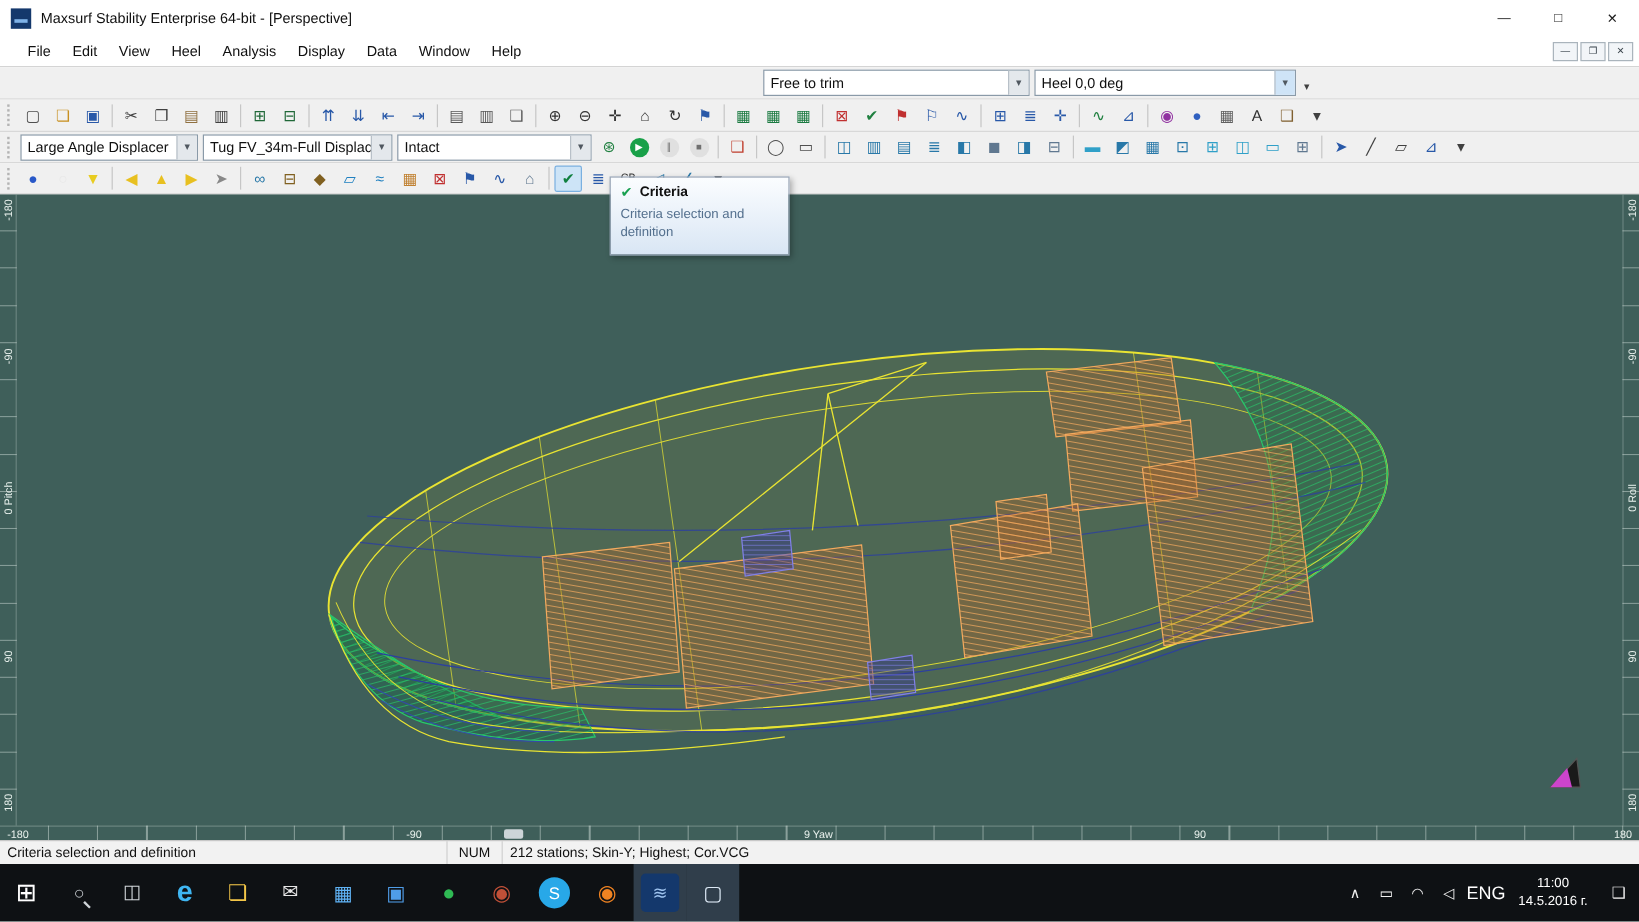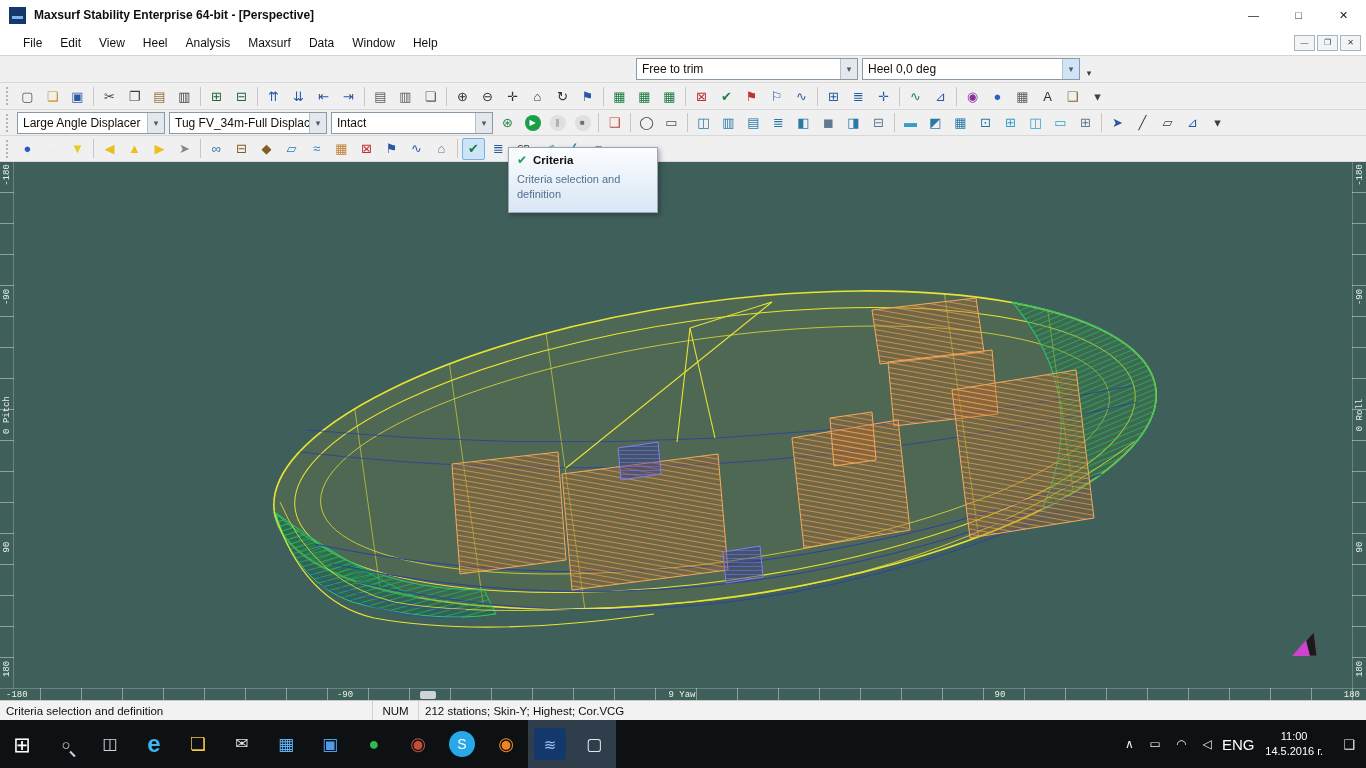--- a/index.html
+++ b/index.html
@@ -4,21 +4,21 @@
 <style>
   *{margin:0;padding:0;box-sizing:border-box;}
   html,body{width:1366px;height:768px;overflow:hidden;}
   body{font-family:"Liberation Sans","DejaVu Sans",sans-serif;background:#fff;}
   .app{position:relative;width:1366px;height:768px;display:flex;flex-direction:column;}
 
   
   .titlebar{height:30px;display:flex;align-items:center;background:#ffffff;padding-left:9px;flex:none;}
   .app-ico{width:17px;height:17px;background:#14386c;position:relative;margin-right:8px;flex:none;}
   .app-ico::after{content:"";position:absolute;left:3px;top:9px;width:11px;height:3px;background:#7fb2e8;}
-  .tb-title{font-size:12px;color:#101010;flex:1;font-weight:bold;}
+  .tb-title{font-size:12px;color:#101010;flex:1;}
   .winbtn{width:45px;height:30px;display:flex;align-items:center;justify-content:center;font-size:11px;color:#202020;}
 
   
   .menubar{height:26px;display:flex;align-items:center;background:#fff;border-bottom:1px solid #d4d4d4;padding-left:14px;flex:none;}
   .menu-item{padding:4px 9px;font-size:12px;color:#101010;}
   .mdi{margin-left:auto;display:flex;margin-right:5px;}
   .mdibtn{width:21px;height:16px;border:1px solid #aab4bc;background:#f2f5f8;font-size:8px;display:flex;align-items:center;justify-content:center;margin-left:2px;color:#3a444c;}
 
   
   .trow{display:flex;align-items:center;background:#f0f0f0;border-bottom:1px solid #d8d8d8;padding:0 4px;flex:none;}
@@ -46,21 +46,21 @@
   
   .tooltip{position:absolute;left:508px;top:147px;width:150px;z-index:60;background:linear-gradient(#fbfdff,#d9e6f4);border:1px solid #98a6b8;box-shadow:2px 2px 5px rgba(0,0,0,0.3);font-size:11px;}
   .tt-head{display:flex;align-items:center;gap:6px;padding:6px 8px 3px;}
   .tt-ico{color:#18a050;font-size:12px;line-height:1;}
   .tt-title{font-weight:bold;font-size:11.5px;color:#101010;}
   .tt-body{padding:3px 8px 9px;color:#54708e;line-height:1.4;}
 
   
   .viewport{position:relative;height:538px;background:#3f5f5a;overflow:hidden;flex:none;}
   .scene{position:absolute;left:14px;top:0;width:1338px;height:526px;display:block;}
-  .ruler{position:absolute;font-family:Liberation Mono, monospace;}
+  .ruler{position:absolute;}
   .ruler-left{left:0;top:0;width:14px;height:526px;border-right:1px solid rgba(230,240,235,0.25);
     background:repeating-linear-gradient(to bottom,transparent 0 30px,rgba(230,240,235,0.45) 30px 31px);}
   .ruler-right{right:0;top:0;width:14px;height:526px;border-left:1px solid rgba(230,240,235,0.25);
     background:repeating-linear-gradient(to bottom,transparent 0 30px,rgba(230,240,235,0.45) 30px 31px);}
   .ruler-bottom{left:0;bottom:0;width:1366px;height:12px;border-top:1px solid rgba(230,240,235,0.25);
     background:repeating-linear-gradient(to right,transparent 0 40px,rgba(230,240,235,0.45) 40px 41px);}
   .rl{position:absolute;color:#e9f1ed;font-size:9px;left:50%;transform:translateX(-50%) rotate(-90deg);white-space:nowrap;}
   .rb{position:absolute;color:#e9f1ed;font-size:9px;top:1px;transform:translateX(-50%);white-space:nowrap;}
   .rb.edge-l{transform:none;}
   .rb.edge-r{transform:translateX(-100%);}
@@ -102,21 +102,21 @@
   </div>
 
   <div class="menubar">
     <span style="display:flex">
 
     <span class="menu-item"><span class="lbl">File</span></span>
         <span class="menu-item"><span class="lbl">Edit</span></span>
         <span class="menu-item"><span class="lbl">View</span></span>
         <span class="menu-item"><span class="lbl">Heel</span></span>
         <span class="menu-item"><span class="lbl">Analysis</span></span>
-        <span class="menu-item"><span class="lbl">Maxsurf</span></span>
+        <span class="menu-item"><span class="lbl">Display</span></span>
         <span class="menu-item"><span class="lbl">Data</span></span>
         <span class="menu-item"><span class="lbl">Window</span></span>
         <span class="menu-item"><span class="lbl">Help</span></span>
       </span>
     <span class="mdi">
       <span class="mdibtn">—</span>
       <span class="mdibtn">❐</span>
       <span class="mdibtn">✕</span>
     </span>
   </div>

